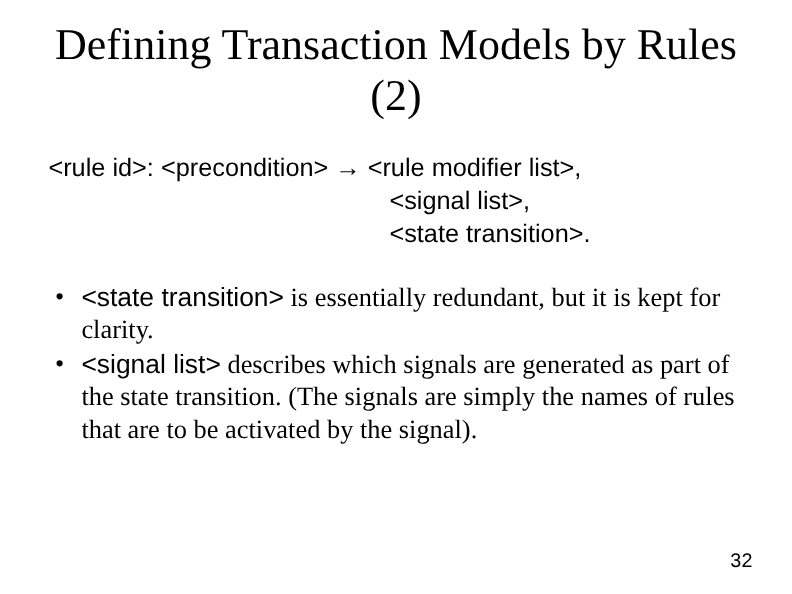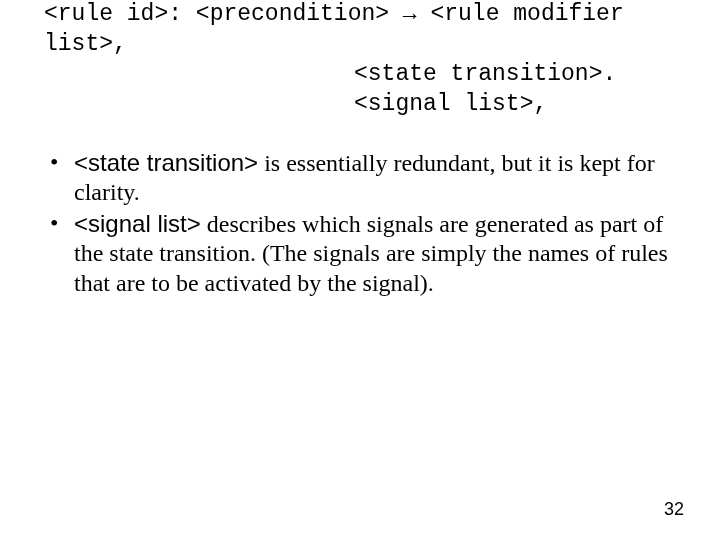--- a/index.html
+++ b/index.html
@@ -21,23 +21,24 @@
   .title {
     text-align: center;
     font-size: 40px;
     line-height: 1.15;
     padding-top: 18px;
     padding-left: 40px;
     padding-right: 40px;
     font-weight: normal;
   }
   .grammar {
-    font-family: Liberation Mono, monospace;
+    font-family: Liberation Sans, sans-serif;
     font-size: 23px;
     line-height: 1.3;
+    margin-top: 28px;
     padding-left: 44px;
     padding-right: 40px;
   }
   .grammar .cont {
     padding-left: 310px;
   }
   .bullets {
     margin-top: 28px;
     padding-left: 48px;
     padding-right: 52px;
@@ -68,25 +69,26 @@
     bottom: 20px;
     font-family: Arial, Helvetica, sans-serif;
     font-size: 18px;
   }
 </style>
 </head>
 <body>
 
 <div class="slide">
 
+  <div class="title">Defining Transaction Models by Rules (2)</div>
 
   <div class="grammar">
     <div>&lt;rule id&gt;: &lt;precondition&gt; → &lt;rule modifier list&gt;,</div>
+    <div class="cont">&lt;signal list&gt;,</div>
     <div class="cont">&lt;state transition&gt;.</div>
-    <div class="cont">&lt;signal list&gt;,</div>
   </div>
 
   <div class="bullets">
     <div class="bullet">
       <div class="dot">•</div>
       <div class="text">
         <span class="term">&lt;state transition&gt;</span><span> is essentially redundant, but it is kept for clarity.</span>
       </div>
     </div>
     <div class="bullet">

